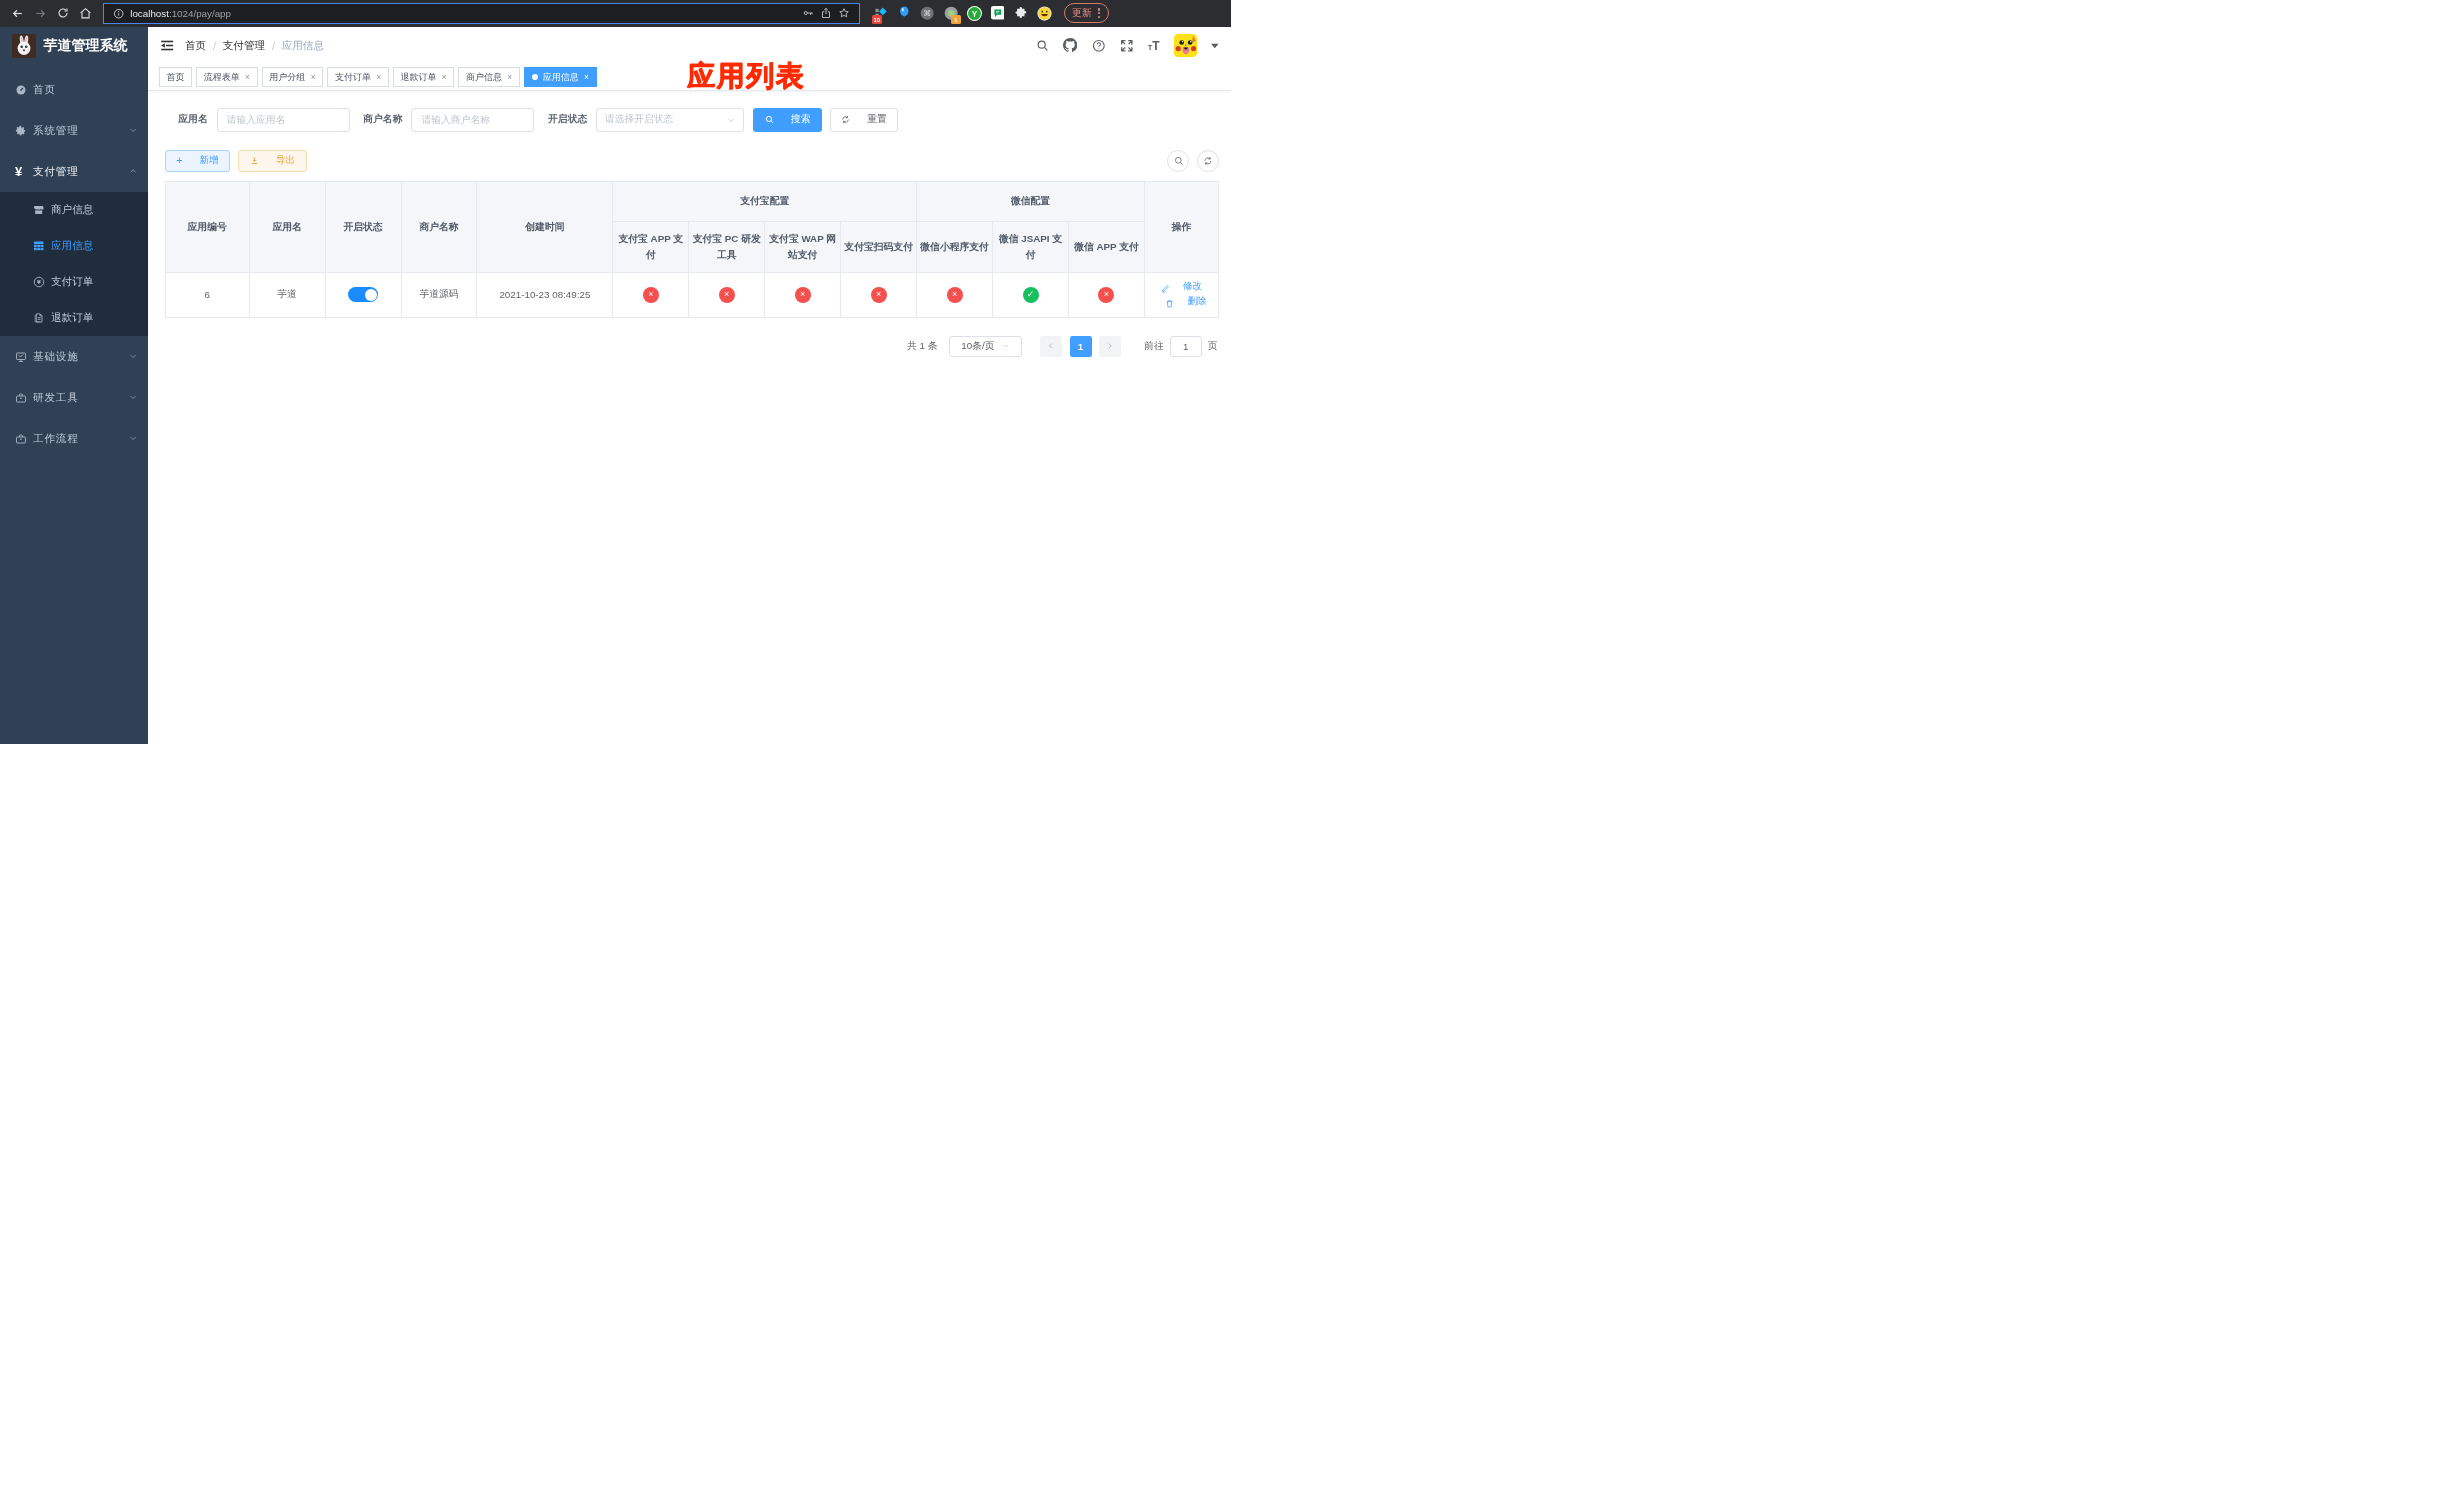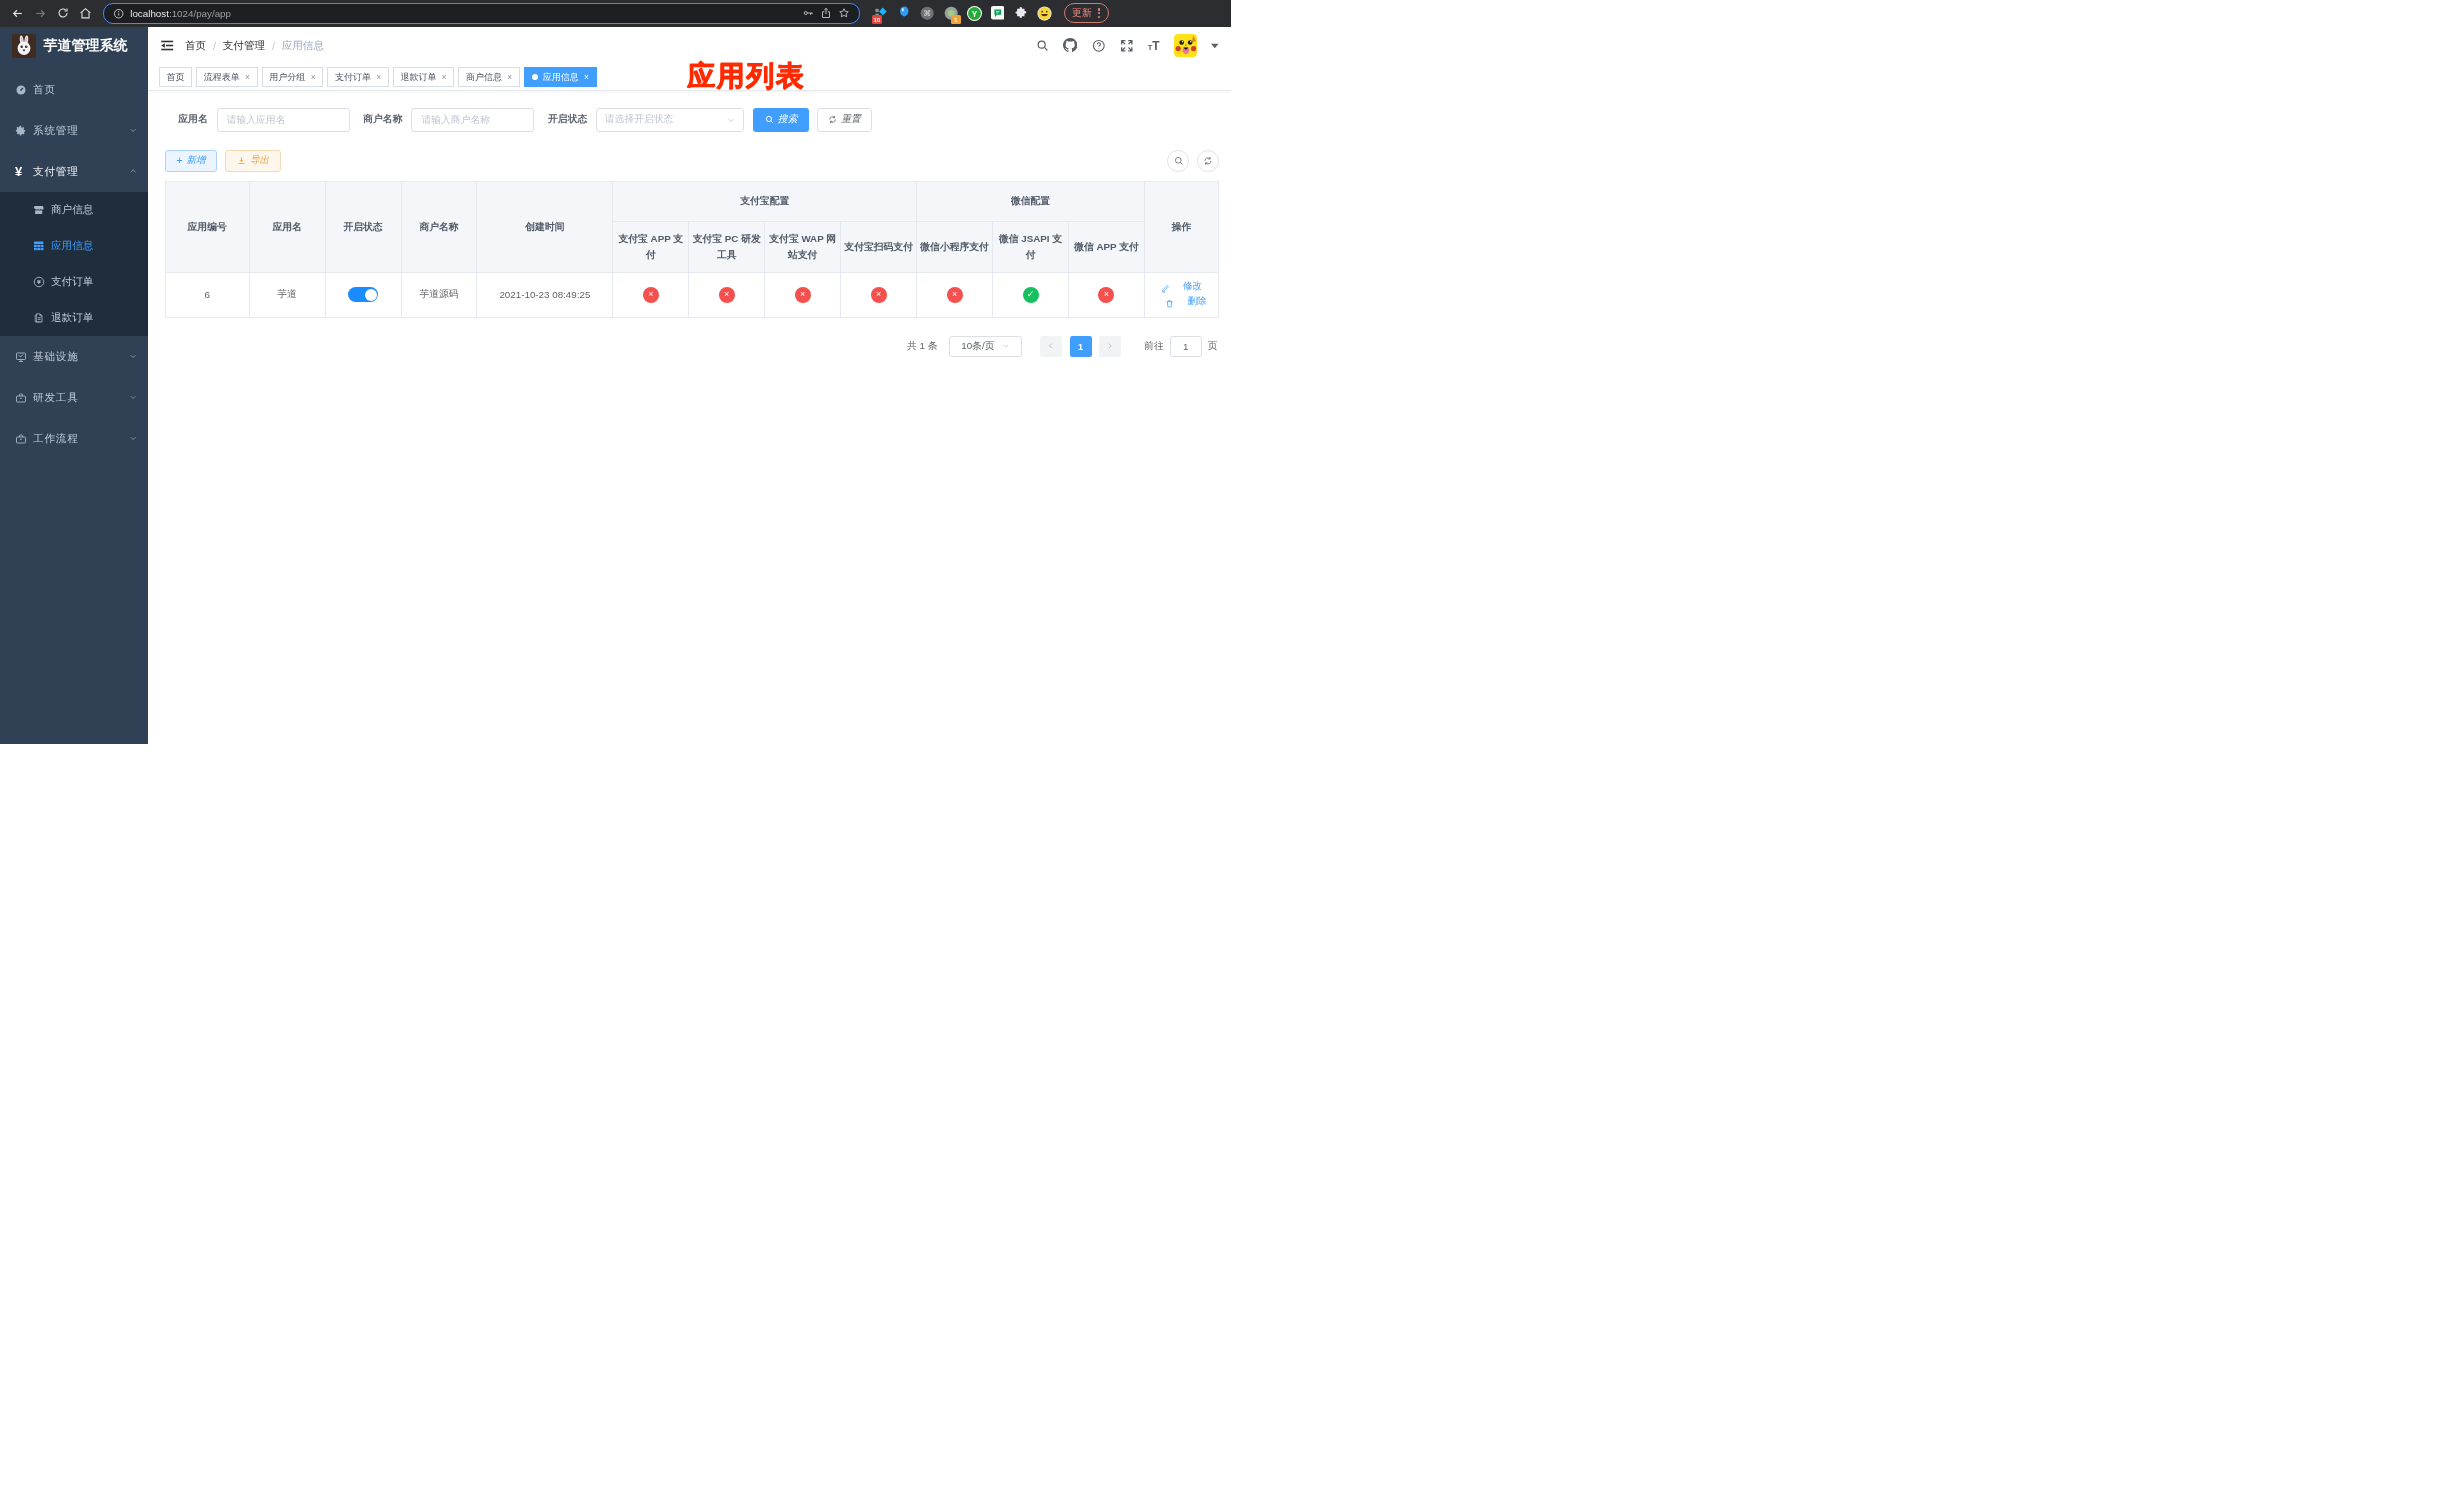--- a/index.html
+++ b/index.html
@@ -5,21 +5,21 @@
   * { margin:0; padding:0; box-sizing:border-box; }
   html,body { width:1231px; height:744px; overflow:hidden; background:#fff;
     font-family:"Liberation Sans","DejaVu Sans",sans-serif; }
   svg { display:block; }
 
   
   .browser-bar { height:26.5px; background:#2c2d31; display:flex; align-items:center; padding:0 7.6px; gap:3px; }
   .nav-btn { width:19.7px; height:19.7px; display:flex; align-items:center; justify-content:center; color:#dee1e6; flex:none; }
   .nav-btn.disabled { color:#74777c; }
   .omnibox { flex:none; width:757px; height:21px; margin-left:4.5px; background:#1d1e21; border:1.5px solid #4688f1;
-    border-radius:10px; display:flex; align-items:center; padding:0 9px; gap:6px; color:#bdc1c6; }
+    border-radius:0; display:flex; align-items:center; padding:0 9px; gap:6px; color:#bdc1c6; }
   .omni-url { font-size:9.8px; white-space:nowrap; overflow:hidden; flex:1; }
   .omni-url .host { color:#e8eaed; }
   .omni-url .rest { color:#9aa0a6; }
   .omni-ic { color:#c4c7cc; flex:none; }
   .ext-tray { display:flex; align-items:center; gap:8.3px; margin-left:10.6px; }
   .ext { position:relative; width:15px; height:15px; display:flex; align-items:center; justify-content:center; flex:none; }
   .badge { position:absolute; bottom:-3px; left:-1.5px; min-width:9.8px; height:8.3px; border-radius:1.5px; font-size:6px;
     font-weight:bold; color:#fff; display:flex; align-items:center; justify-content:center; padding:0 1.5px; }
   .badge.red { background:#e5443b; }
   .badge.orange { background:#f0a33a; left:auto; right:-2.3px; }
@@ -70,22 +70,22 @@
 
   .content { padding:16.7px 12px 0 16.7px; }
   .filter-row { display:flex; align-items:center; margin-left:13.6px; }
   .f-label { font-size:9.8px; font-weight:bold; color:#5c6370; margin-right:9px; white-space:nowrap; }
   .f-input { height:24px; border:0.8px solid #dcdfe6; border-radius:3px; padding:0 9px; font-size:9.8px; color:#606266;
     font-family:inherit; }
   .f-input::placeholder { color:#bfc4ce; }
   .gap18 { width:13.6px; flex:none; }
   .f-select { width:148px; height:24px; border:0.8px solid #dcdfe6; border-radius:3px; display:flex; align-items:center;
     padding:0 7.6px; color:#bfc4ce; font-size:9.8px; justify-content:space-between; cursor:pointer; }
-  .btn { height:24px; border-radius:3px; display:inline-flex; align-items:center; justify-content:center; gap:4px;
-    font-size:9.8px; padding:0 10.6px; cursor:pointer; border:0.8px solid transparent; white-space:nowrap;font-style:italic; }
+  .btn { height:24px; border-radius:3px; display:inline-flex; align-items:center; justify-content:center; gap:17px;
+    font-size:9.8px; padding:0 10.6px; cursor:pointer; border:0.8px solid transparent; white-space:nowrap; }
   .btn-primary { background:#409eff; color:#fff; }
   .btn-plain { background:#fff; border-color:#dcdfe6; color:#606266;text-align:right; }
   .action-row { display:flex; align-items:center; margin-top:18px; position:relative; }
   .btn-add { background:#ecf5ff; border-color:#a8d3ff; color:#409eff; height:22px; font-size:9.5px; }
   .btn-export { background:#fdf6ec; border-color:#f5dab1; color:#e6a23c; height:22px; font-size:9.5px; margin-left:8.3px; }
   .round-tools { position:absolute; right:0; top:0; display:flex; gap:7.6px; }
   .round-btn { width:22px; height:22px; border-radius:50%; border:0.8px solid #dfe3e9; background:#fff; display:flex;
     align-items:center; justify-content:center; color:#62666e; cursor:pointer; }
 
   

